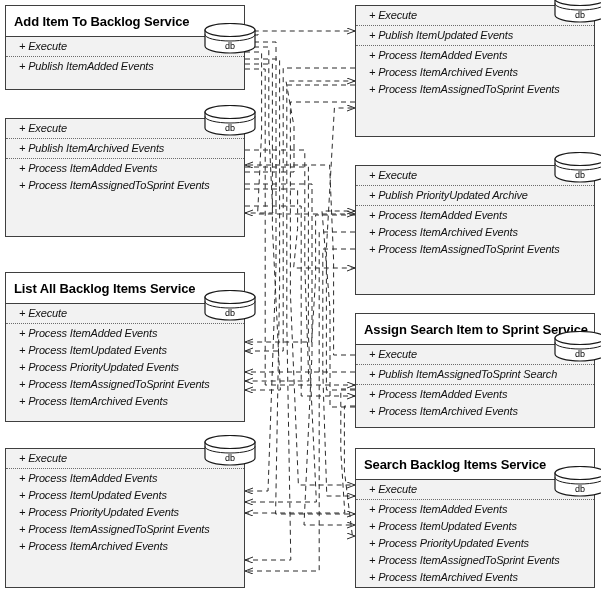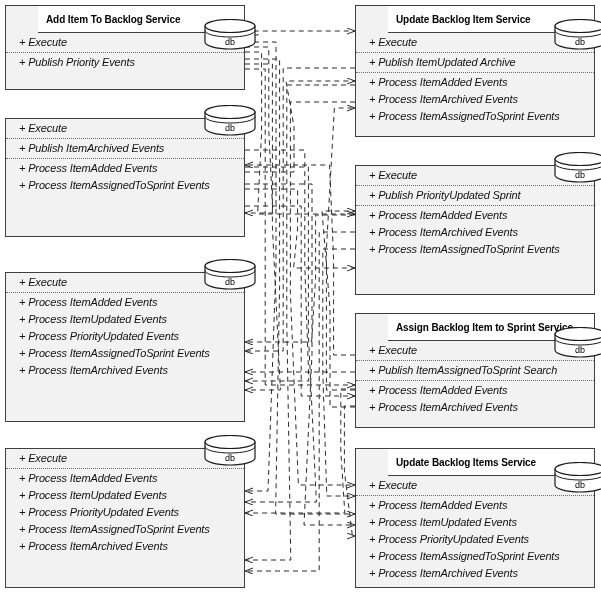--- a/index.html
+++ b/index.html
@@ -17,27 +17,26 @@
   .svc{
     position:absolute;
     box-sizing:border-box;
     border:1px solid #3f3f3f;
     background:#f2f2f2;
     z-index:2;
   }
   .svc-title{
     background:#ffffff;
     border-bottom:1px solid #3f3f3f;
-    font-size:10px;
+    font-size:13px;
     font-weight:bold;
     color:#000;
     padding:8px 0 7px 8px;
     letter-spacing:-0.1px;
     white-space:nowrap;
-    margin-left:32px;
   }
   .svc-body{position:relative;}
   .sec{padding:1px 0 1px 0;}
   .sec + .sec{border-top:1px dotted #6b6b6b;}
   .op{
     font-size:11px;
     color:#111;
     padding:2px 0 2px 13px;
     white-space:nowrap;
     line-height:13px;
@@ -102,40 +101,39 @@
       </g>
   </svg>
   <div id="boxes">
       <div class="svc" style="left: 5px; top: 5px; width: 240px; height: 85px;">
         <div class="svc-title">Add Item To Backlog Service</div>
         <div class="svc-body">
           <div class="sec">
             <div class="op">+ Execute</div>
           </div>
           <div class="sec">
-            <div class="op">+ Publish Priority Events</div>
+            <div class="op">+ Publish ItemAdded Events</div>
           </div>
           <div class="db">
             <svg width="52" height="31" viewBox="0 0 52 31">
               <path d="M1,7 L1,23 A25,7 0 0 0 51,23 L51,7 Z" fill="#ffffff" stroke="#1a1a1a" stroke-width="1.2"></path>
               <ellipse cx="26" cy="7" rx="25" ry="6.5" fill="#ffffff" stroke="#1a1a1a" stroke-width="1.2"></ellipse>
               <path d="M1,11.5 A25,6.5 0 0 0 51,11.5" fill="none" stroke="#1a1a1a" stroke-width="1"></path>
             </svg>
             <div class="dblabel">db</div>
           </div>
         </div>
       </div>
       <div class="svc" style="left: 355px; top: 5px; width: 240px; height: 132px;">
-        <div class="svc-title">Update Backlog Item Service</div>
-        <div class="svc-body">
-          <div class="sec">
-            <div class="op">+ Execute</div>
-          </div>
-          <div class="sec">
-            <div class="op">+ Publish ItemUpdated Archive</div>
+        <div class="svc-body">
+          <div class="sec">
+            <div class="op">+ Execute</div>
+          </div>
+          <div class="sec">
+            <div class="op">+ Publish ItemUpdated Events</div>
           </div>
           <div class="sec">
             <div class="op">+ Process ItemAdded Events</div>
             <div class="op">+ Process ItemArchived Events</div>
             <div class="op">+ Process ItemAssignedToSprint Events</div>
           </div>
           <div class="db">
             <svg width="52" height="31" viewBox="0 0 52 31">
               <path d="M1,7 L1,23 A25,7 0 0 0 51,23 L51,7 Z" fill="#ffffff" stroke="#1a1a1a" stroke-width="1.2"></path>
               <ellipse cx="26" cy="7" rx="25" ry="6.5" fill="#ffffff" stroke="#1a1a1a" stroke-width="1.2"></ellipse>
@@ -166,38 +164,39 @@
             <div class="dblabel">db</div>
           </div>
         </div>
       </div>
       <div class="svc" style="left: 355px; top: 165px; width: 240px; height: 130px;">
         <div class="svc-body">
           <div class="sec">
             <div class="op">+ Execute</div>
           </div>
           <div class="sec">
-            <div class="op">+ Publish PriorityUpdated Sprint</div>
+            <div class="op">+ Publish PriorityUpdated Archive</div>
           </div>
           <div class="sec">
             <div class="op">+ Process ItemAdded Events</div>
             <div class="op">+ Process ItemArchived Events</div>
             <div class="op">+ Process ItemAssignedToSprint Events</div>
           </div>
           <div class="db">
             <svg width="52" height="31" viewBox="0 0 52 31">
               <path d="M1,7 L1,23 A25,7 0 0 0 51,23 L51,7 Z" fill="#ffffff" stroke="#1a1a1a" stroke-width="1.2"></path>
               <ellipse cx="26" cy="7" rx="25" ry="6.5" fill="#ffffff" stroke="#1a1a1a" stroke-width="1.2"></ellipse>
               <path d="M1,11.5 A25,6.5 0 0 0 51,11.5" fill="none" stroke="#1a1a1a" stroke-width="1"></path>
             </svg>
             <div class="dblabel">db</div>
           </div>
         </div>
       </div>
       <div class="svc" style="left: 5px; top: 272px; width: 240px; height: 150px;">
+        <div class="svc-title">List All Backlog Items Service</div>
         <div class="svc-body">
           <div class="sec">
             <div class="op">+ Execute</div>
           </div>
           <div class="sec">
             <div class="op">+ Process ItemAdded Events</div>
             <div class="op">+ Process ItemUpdated Events</div>
             <div class="op">+ Process PriorityUpdated Events</div>
             <div class="op">+ Process ItemAssignedToSprint Events</div>
             <div class="op">+ Process ItemArchived Events</div>
@@ -206,21 +205,21 @@
             <svg width="52" height="31" viewBox="0 0 52 31">
               <path d="M1,7 L1,23 A25,7 0 0 0 51,23 L51,7 Z" fill="#ffffff" stroke="#1a1a1a" stroke-width="1.2"></path>
               <ellipse cx="26" cy="7" rx="25" ry="6.5" fill="#ffffff" stroke="#1a1a1a" stroke-width="1.2"></ellipse>
               <path d="M1,11.5 A25,6.5 0 0 0 51,11.5" fill="none" stroke="#1a1a1a" stroke-width="1"></path>
             </svg>
             <div class="dblabel">db</div>
           </div>
         </div>
       </div>
       <div class="svc" style="left: 355px; top: 313px; width: 240px; height: 115px;">
-        <div class="svc-title">Assign Backlog Item to Sprint Service</div>
+        <div class="svc-title">Assign Search Item to Sprint Service</div>
         <div class="svc-body">
           <div class="sec">
             <div class="op">+ Execute</div>
           </div>
           <div class="sec">
             <div class="op">+ Publish ItemAssignedToSprint Search</div>
           </div>
           <div class="sec">
             <div class="op">+ Process ItemAdded Events</div>
             <div class="op">+ Process ItemArchived Events</div>
@@ -251,21 +250,21 @@
             <svg width="52" height="31" viewBox="0 0 52 31">
               <path d="M1,7 L1,23 A25,7 0 0 0 51,23 L51,7 Z" fill="#ffffff" stroke="#1a1a1a" stroke-width="1.2"></path>
               <ellipse cx="26" cy="7" rx="25" ry="6.5" fill="#ffffff" stroke="#1a1a1a" stroke-width="1.2"></ellipse>
               <path d="M1,11.5 A25,6.5 0 0 0 51,11.5" fill="none" stroke="#1a1a1a" stroke-width="1"></path>
             </svg>
             <div class="dblabel">db</div>
           </div>
         </div>
       </div>
       <div class="svc" style="left: 355px; top: 448px; width: 240px; height: 140px;">
-        <div class="svc-title">Update Backlog Items Service</div>
+        <div class="svc-title">Search Backlog Items Service</div>
         <div class="svc-body">
           <div class="sec">
             <div class="op">+ Execute</div>
           </div>
           <div class="sec">
             <div class="op">+ Process ItemAdded Events</div>
             <div class="op">+ Process ItemUpdated Events</div>
             <div class="op">+ Process PriorityUpdated Events</div>
             <div class="op">+ Process ItemAssignedToSprint Events</div>
             <div class="op">+ Process ItemArchived Events</div>

